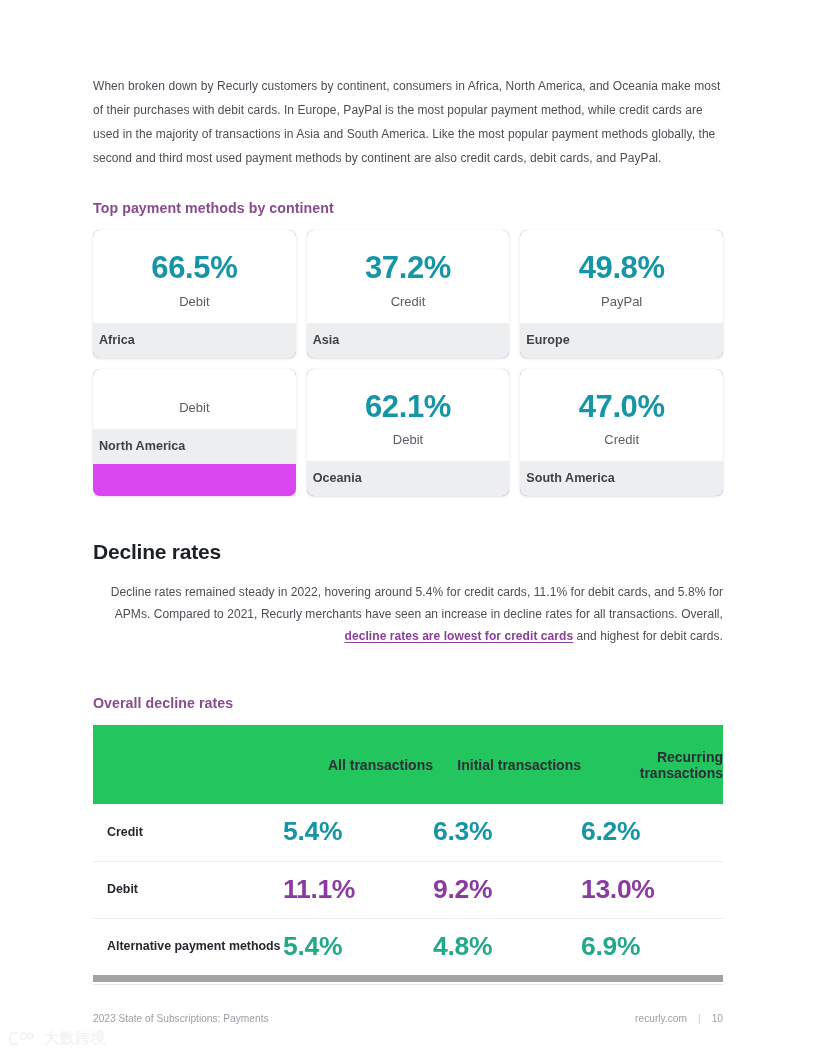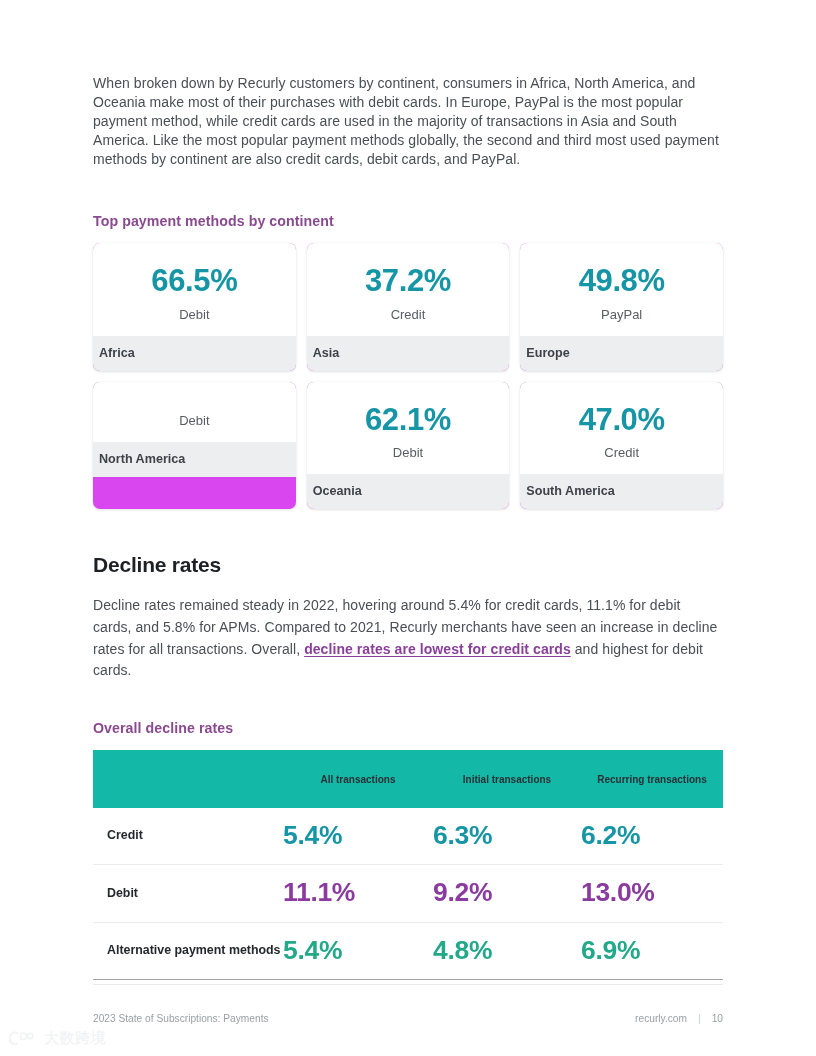--- a/index.html
+++ b/index.html
@@ -16,25 +16,25 @@
     overflow: hidden;
   }
   .content {
     position: absolute;
     left: 93px; top: 74px;
     width: 630px;
   }
 
   
   .intro {
-    font-size: 14px;
-    line-height: 19px;
+    font-size: 12px;
+    line-height: 24px;
     color: #4a4f55;
     letter-spacing: 0.005em;
-    margin-bottom: 44px;
+    margin-bottom: 30px;
   }
 
   
   .sub-heading {
     font-size: 14.2px;
     font-weight: bold;
     color: #8a4a90;
     letter-spacing: 0.005em;
     margin-bottom: 14px;
   }
@@ -81,55 +81,56 @@
   
   .section-heading {
     font-size: 21px;
     font-weight: bold;
     color: #1d2125;
     letter-spacing: -0.01em;
     margin-bottom: 18px;
   }
 
   .body-text {
-    font-size: 14px;
+    font-size: 12px;
     line-height: 21.8px;
     color: #4a4f55;
     letter-spacing: 0.005em;
-    margin-bottom: 38px;
+    margin-bottom: 48px;
+    text-align: right;
   }
   .body-text a.inline-link {
     color: #8a3f9a;
     font-weight: bold;
     text-decoration: underline;
     text-underline-offset: 2px;
   }
 
   
   .rates-table {
     width: 630px;
     border-collapse: collapse;
     table-layout: fixed;
   }
   .rates-table thead th {
-    background: #14b8a6;
-    font-size: 10px;
+    background: #22c55e;
+    font-size: 14px;
     font-weight: bold;
     color: #2b3036;
-    text-align: center;
+    text-align: right;
     padding: 24px 0 23px;
     vertical-align: middle;
   }
   .rates-table thead th.col-label { padding-left: 14px; }
   .rates-table tbody td {
     border-bottom: 1px solid #ebecee;
     vertical-align: middle;
     padding: 13px 0 14px;
   }
-  .rates-table tbody tr:last-child td { border-bottom: 1px solid #a3a3a3; }
+  .rates-table tbody tr:last-child td { border-bottom: 7px solid #a3a3a3; }
   .row-label {
     font-size: 12.4px;
     font-weight: bold;
     color: #24282d;
     padding-left: 14px !important;
     line-height: 1.35;
   }
   .rate-value {
     font-size: 26.5px;
     font-weight: bold;

